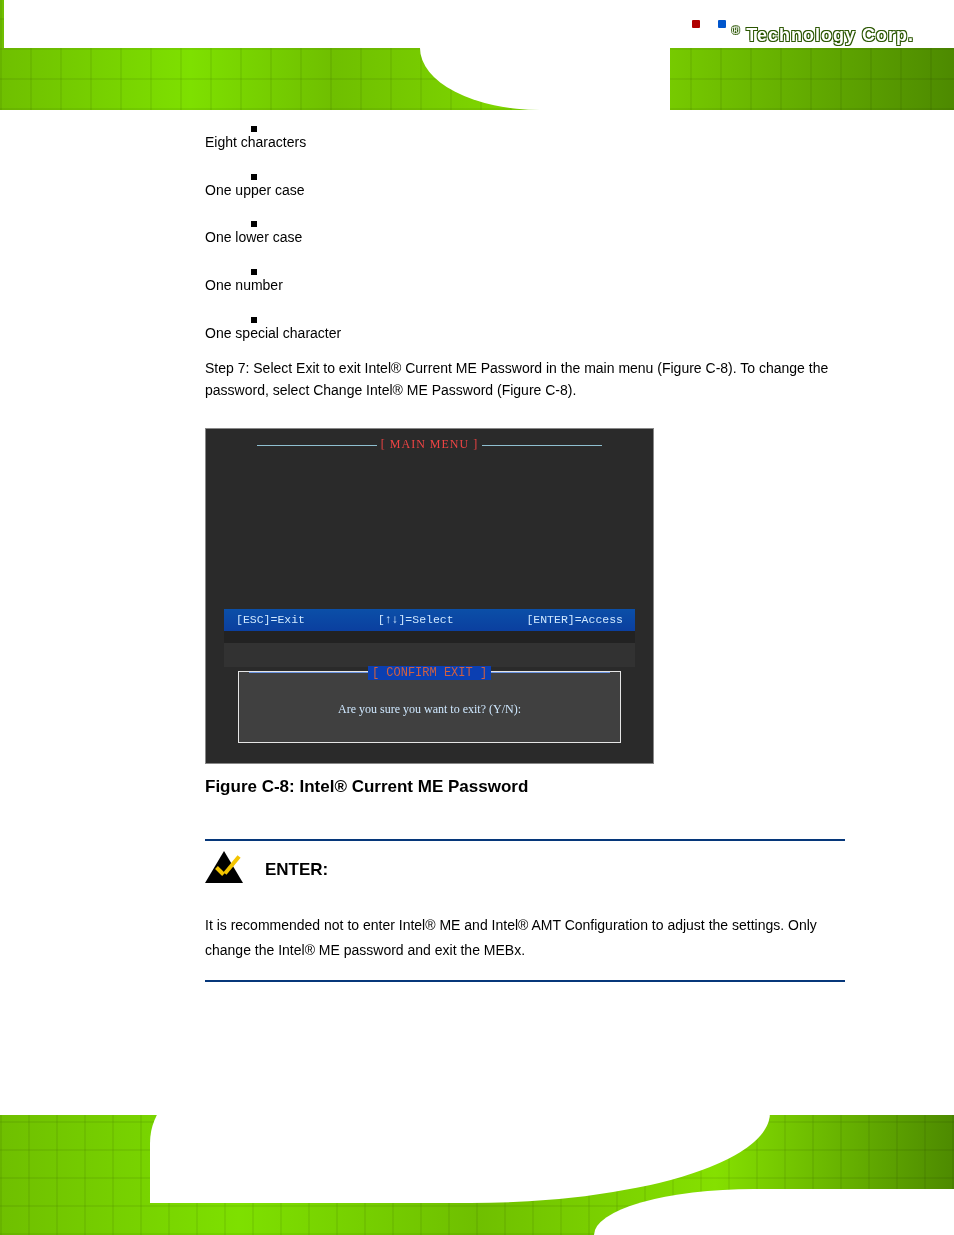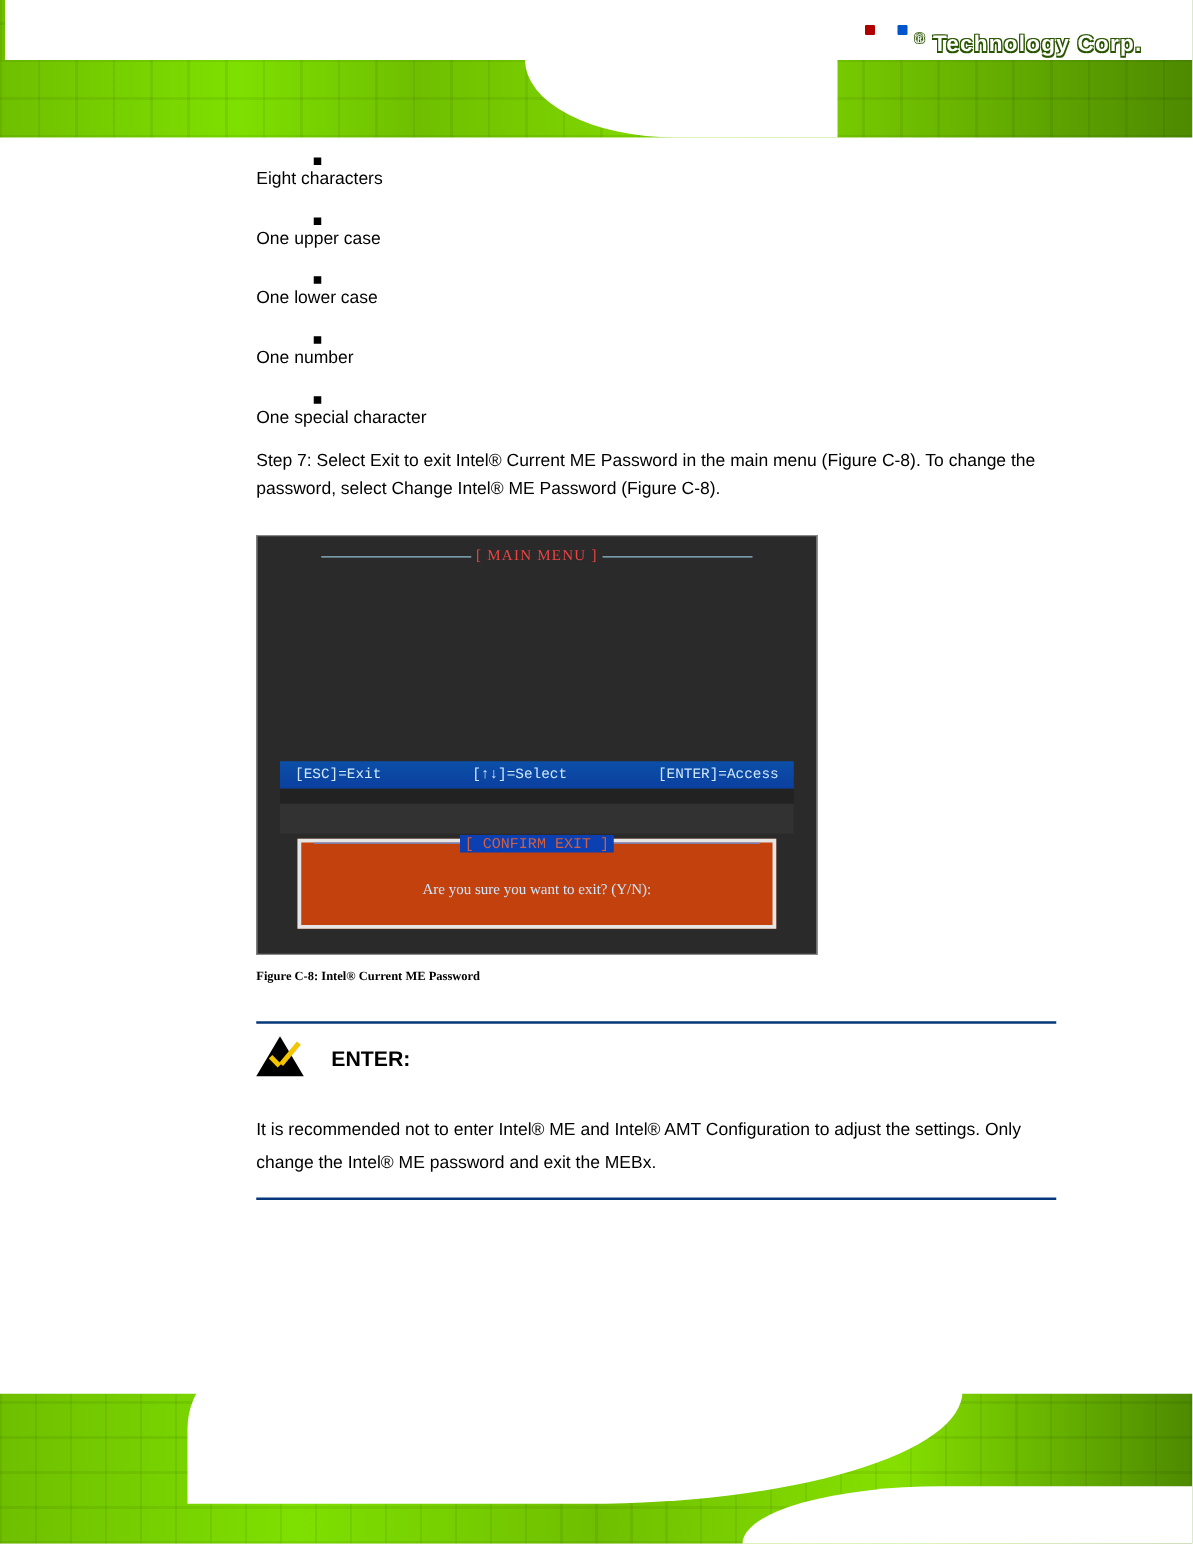--- a/index.html
+++ b/index.html
@@ -151,37 +151,37 @@
   }
   .shot-gap {
     position:absolute;left:0;right:0;top:196px;height:12px;background:#222;
   }
   .shot-gap2 {
     position:absolute;left:0;right:0;top:208px;height:24px;background:#323232;
   }
   .shot-confirm {
     position:absolute;
     left:14px; right:14px; top:236px; bottom:14px;
-    background:#c2410c;
-    border:3px solid #e5e5e5;
+    background:#404040;
+    border:1px solid #e5e5e5;
   }
   .shot-confirm-title {
     position:absolute;top:-8px;left:0;right:0;text-align:center;
     color:#d06040;font-family:"Courier New",monospace;font-size:12px;
   }
   .shot-confirm-title span{background:#0b3fb2;padding:0 4px;}
   .shot-confirm-line {
     position:absolute;top:0;left:10px;right:10px;height:1px;background:#6a93e0;
   }
   .shot-confirm-text{
     color:#cfe8ff;font-family:Liberation Serif, serif;font-size:12px;
     text-align:center;margin-top:28px;
   }
 
-  .fig-label { font-weight:bold; font-size:10px; margin-top:8px; margin-bottom:28px;font-family:Liberation Serif, serif; }
+  .fig-label { font-weight:bold; font-size:17px; margin-top:8px; margin-bottom:39px; }
 
   .note-divider {
     border:none; border-top:2px solid #06377a; margin:0;
   }
   .note-row {
     display:flex; align-items:flex-start; gap:22px;
     padding: 10px 0 4px 0;
   }
   .note-icon {
     width:38px;height:38px;position:relative;flex-shrink:0;

